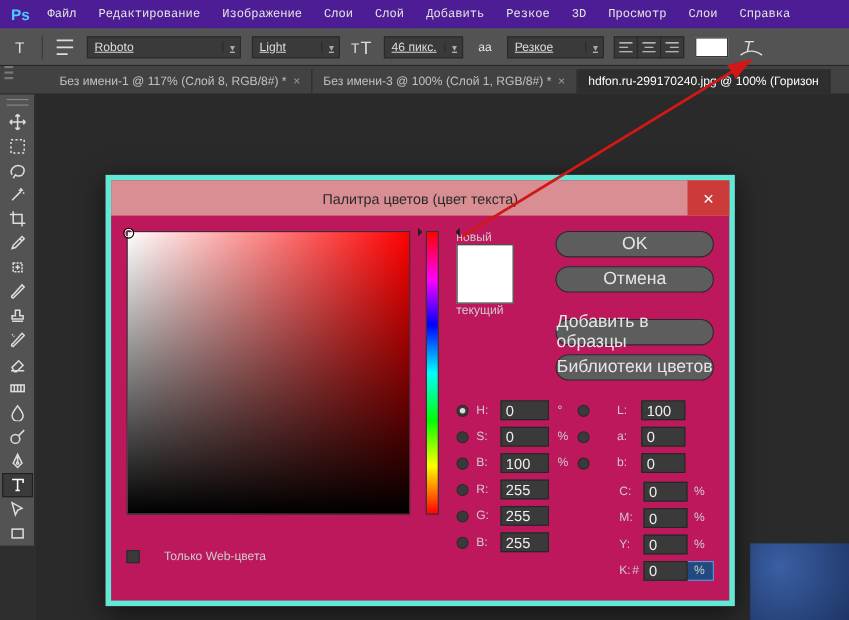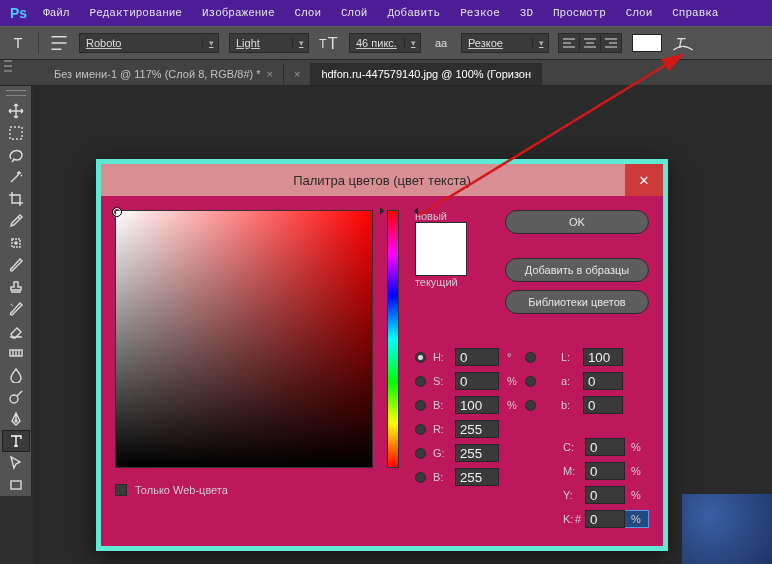--- a/index.html
+++ b/index.html
@@ -48,38 +48,38 @@
   .dlg-title { height:32px; background:#d88e92; color:#2a2a2a; display:flex; align-items:center; justify-content:center; font-size:13px; position:relative;}
   .dlg-close { position:absolute; right:0; top:0; width:38px; height:32px; background:#cc3a3a; color:#fff; display:flex; align-items:center; justify-content:center; font-size:13px;}
   .dlg-body { display:flex; padding:14px 14px 10px 14px; gap:10px;}
   .left-col { display:flex; flex-direction:column;}
   .sv-box { width:258px; height:258px; position:relative; border:1px solid #333;
     background:
       linear-gradient(to top, #000 0%, rgba(0,0,0,0) 100%),
       linear-gradient(to right, #fff 0%, #ff0000 100%);
   }
   .sv-cursor { position:absolute; left:-4px; top:-4px; width:10px; height:10px; border:1px solid #000; border-radius:50%; box-shadow:0 0 0 1px #fff inset;}
-  .webonly { margin-top:16px; display:flex; align-items:flex-end; gap:8px; color:#ccc;}
+  .webonly { margin-top:32px; display:flex; align-items:flex-end; gap:22px; color:#ccc;}
   .webonly .cb { width:12px; height:12px; border:1px solid #2a2a2a; background:#3a3a3a;}
 
   .hue-col { width:22px; height:258px; margin-left:4px; position:relative;
     background: linear-gradient(to bottom, #ff0000 0%, #ff00ff 17%, #0000ff 33%, #00ffff 50%, #00ff00 67%, #ffff00 83%, #ff0000 100%);
     border:1px solid #333;}
   .hue-mark { position:absolute; left:-6px; width:34px; height:0; top:0;}
   .hue-mark::before,.hue-mark::after{content:"";position:absolute;top:-4px;border:4px solid transparent;}
   .hue-mark::before{left:-2px;border-left-color:#222;}
   .hue-mark::after{right:-2px;border-right-color:#222;}
 
-  .right-col { flex:1; display:flex; flex-direction:column; gap:16px; padding-left:6px;}
+  .right-col { flex:1; display:flex; flex-direction:column; gap:0; padding-left:6px;}
   .preview-row{ display:flex; gap:12px; align-items:flex-start;}
   .preview-labels{ display:flex; flex-direction:column; justify-content:space-between; height:78px; color:#ccc; font-size:11px;}
   .preview-sw { width:52px; height:72px; border:1px solid #2c2c2c; background:#ffffff; display:flex; flex-direction:column;}
   .preview-sw div{flex:1;}
   .btn-col { display:flex; flex-direction:column; gap:8px; margin-left:auto;}
-  .btn { width:144px; height:24px; border:1px solid #2a2a2a; border-radius:13px; background:#5d5d5d; color:#e6e6e6; display:flex; align-items:center; justify-content:center; font-size:11px;}
+  .btn { width:144px; height:24px; border:1px solid #2a2a2a; border-radius:13px; background:#5d5d5d; color:#e6e6e6; display:flex; align-items:center; justify-content:center; font-size:16px;}
 
   .val-grid { display:grid; grid-template-columns: 12px 16px 46px 12px 30px 16px 42px 12px; gap:6px 6px; align-items:center; margin-top:18px; color:#ccc; font-size:11px;}
   .rad { width:11px; height:11px; border:1px solid #2a2a2a; border-radius:50%; background:#3a3a3a; display:flex; align-items:center; justify-content:center;}
   .rad.sel::after{content:"";width:5px;height:5px;border-radius:50%;background:#ddd;}
   .num { width:44px; height:18px; background:#3a3a3a; border:1px solid #262626; color:#eee; padding:0 4px;}
   .numw { width:40px;}
   .blank{width:12px;height:11px;}
 
   .hex-row { display:flex; align-items:center; gap:6px; margin-top:8px; margin-left:160px;}
   .hex-inp { width:62px; height:18px; background:#234a80; border:1px solid #5a9ae0; color:#fff; padding:0 4px; font-size:11px;}
@@ -177,24 +177,25 @@
     <span></span>
     <span></span>
     <span></span>
   </div>
 <div class="tabbar">
   <div class="tab">
     <span>Без имени-1 @ 117% (Слой 8, RGB/8#) *</span>
     <span class="close">×</span>
   </div>
   <div class="tab">
+    <span>Без имени-3 @ 100% (Слой 1, RGB/8#) *</span>
     <span class="close">×</span>
   </div>
   <div class="tab active">
-    <span>hdfon.ru-447579140.jpg @ 100% (Горизон</span>
+    <span>hdfon.ru-299170240.jpg @ 100% (Горизон</span>
   </div>
 </div>
 
 <div class="toolcol">
   <div class="tool-grip">
       <span></span>
       <span></span>
     </div>
   <div class="tool">
       <svg viewBox="0 0 16 16">
@@ -322,20 +323,21 @@
         <div class="preview-labels">
           <span>новый</span>
           <div class="preview-sw">
               <div></div>
               <div></div>
             </div>
           <span>текущий</span>
         </div>
         <div class="btn-col">
           <div class="btn">OK</div>
+          <div class="btn">Отмена</div>
           <div style="height:8px"></div>
           <div class="btn">Добавить в образцы</div>
           <div class="btn">Библиотеки цветов</div>
         </div>
       </div>
 
       <div class="val-grid">
         <div class="rad sel"></div>
           <span>H:</span>
           <input class="num" value="0" style="">

